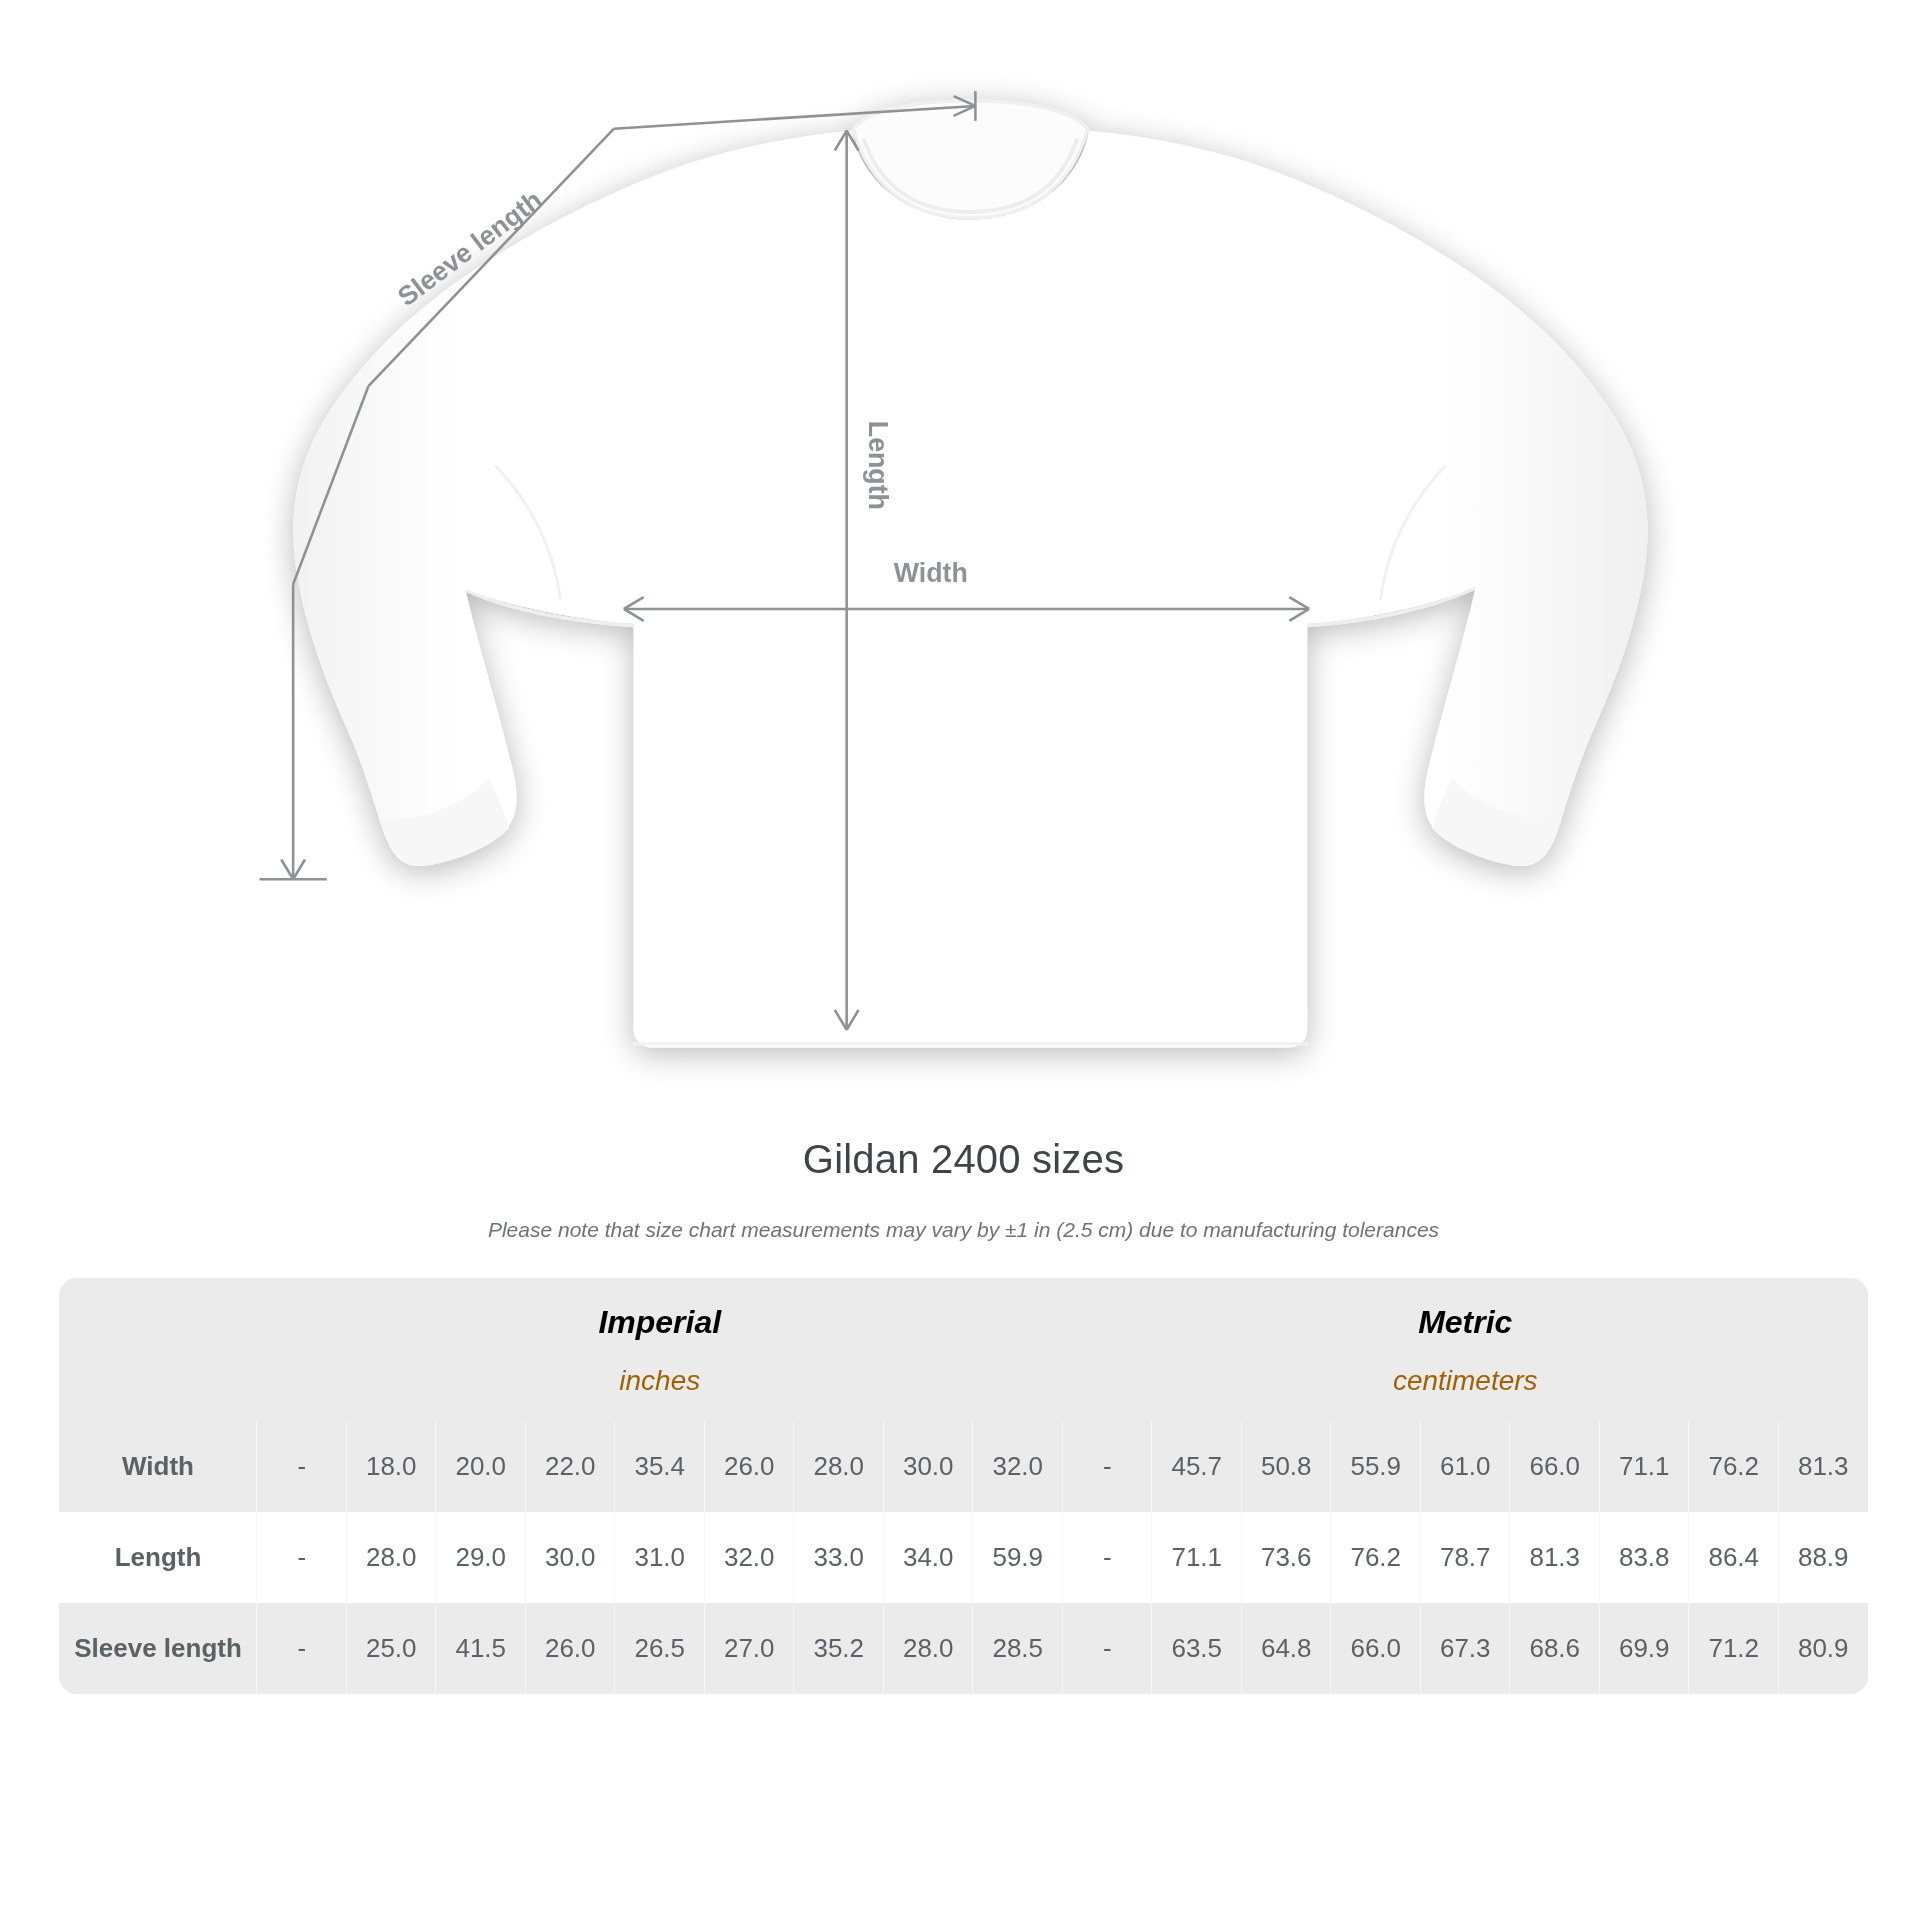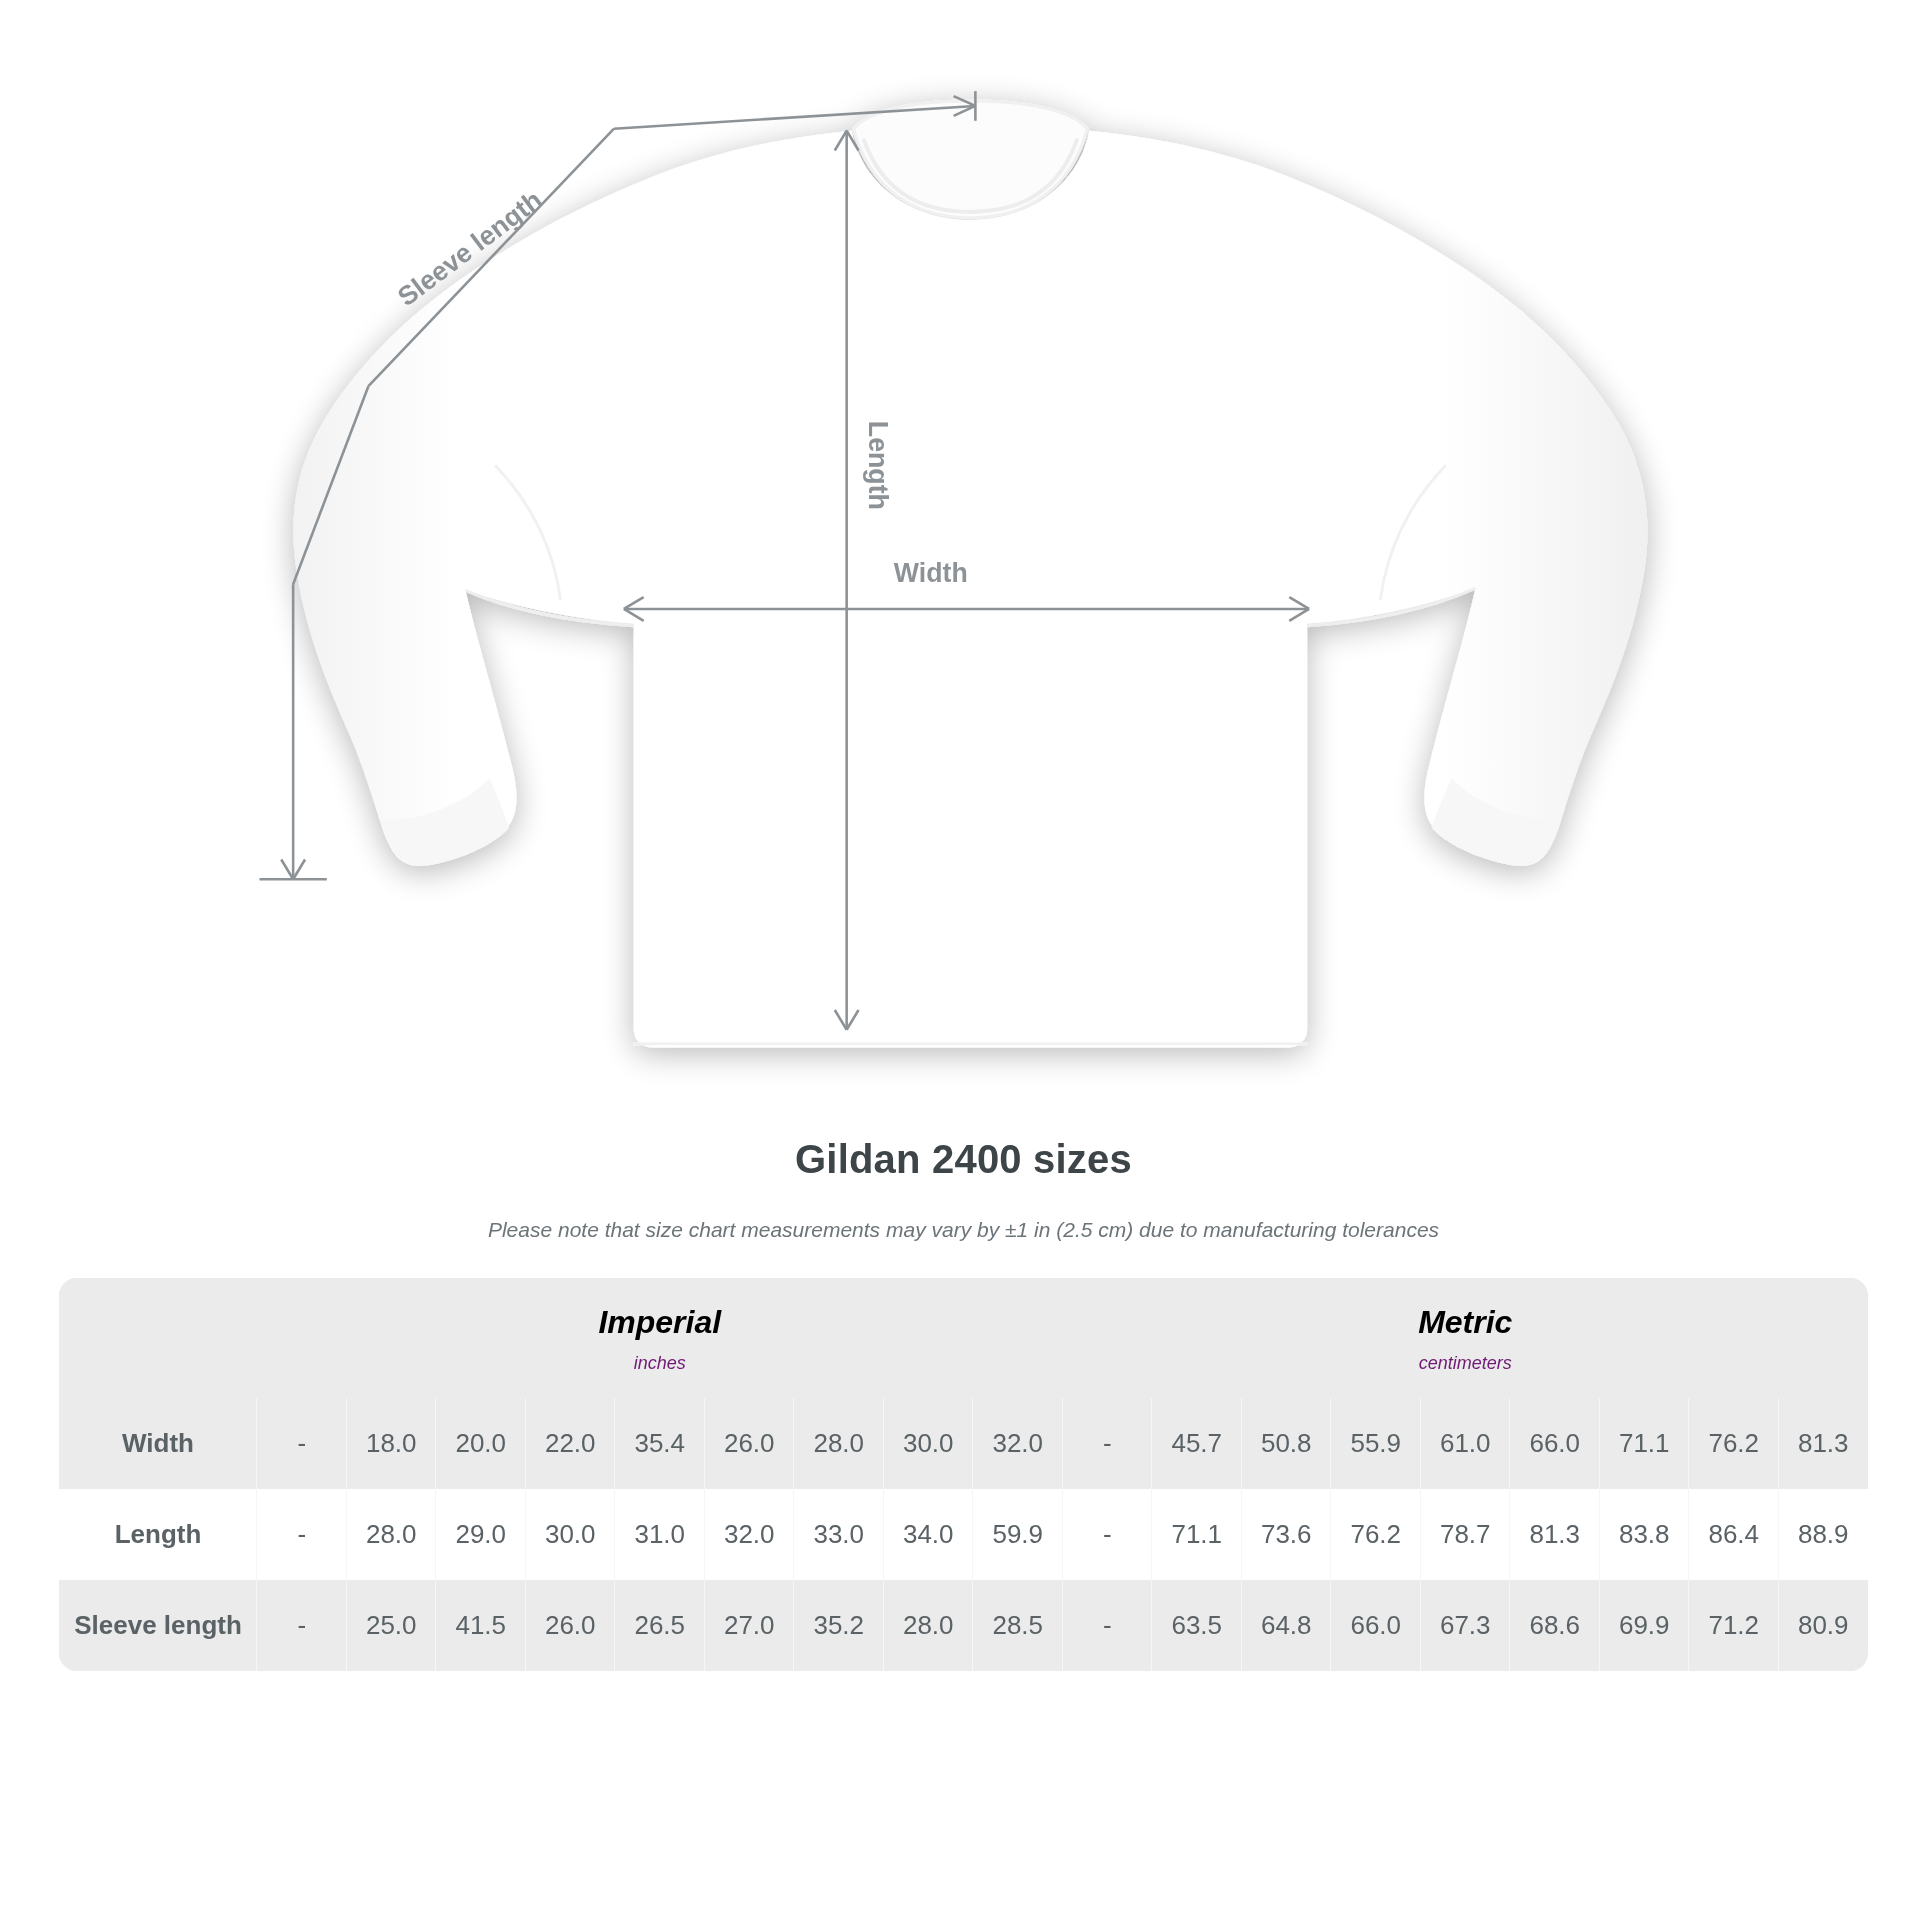--- a/index.html
+++ b/index.html
@@ -28,21 +28,21 @@
     top: 0;
   }
 
   
   #chart-head {
     text-align: center;
     margin-top: 28px;
   }
   #chart-title {
     font-size: 40px;
-    font-weight: bold;
+    font-weight: normal;
     color: #3d4548;
     letter-spacing: 0.2px;
   }
   #chart-note {
     font-size: 21px;
     font-style: italic;
     color: #6b7478;
     margin-top: 36px;
   }
 
@@ -70,24 +70,24 @@
     background: #ebebeb;
     padding: 26px 0 24px 0;
   }
   .unit-title {
     font-size: 32px;
     font-weight: bold;
     font-style: italic;
     color: #000000;
   }
   .unit-sub {
-    font-size: 18px;
+    font-size: 28px;
     font-style: italic;
-    color: #701a75;
-    margin-top: 12px;
+    color: #a16207;
+    margin-top: 24px;
   }
   
   .head-row td {
     background: #ffffff;
     padding: 30px 0;
     font-weight: bold;
     font-size: 27px;
     color: #5a6266;
   }
   .data-row td {

